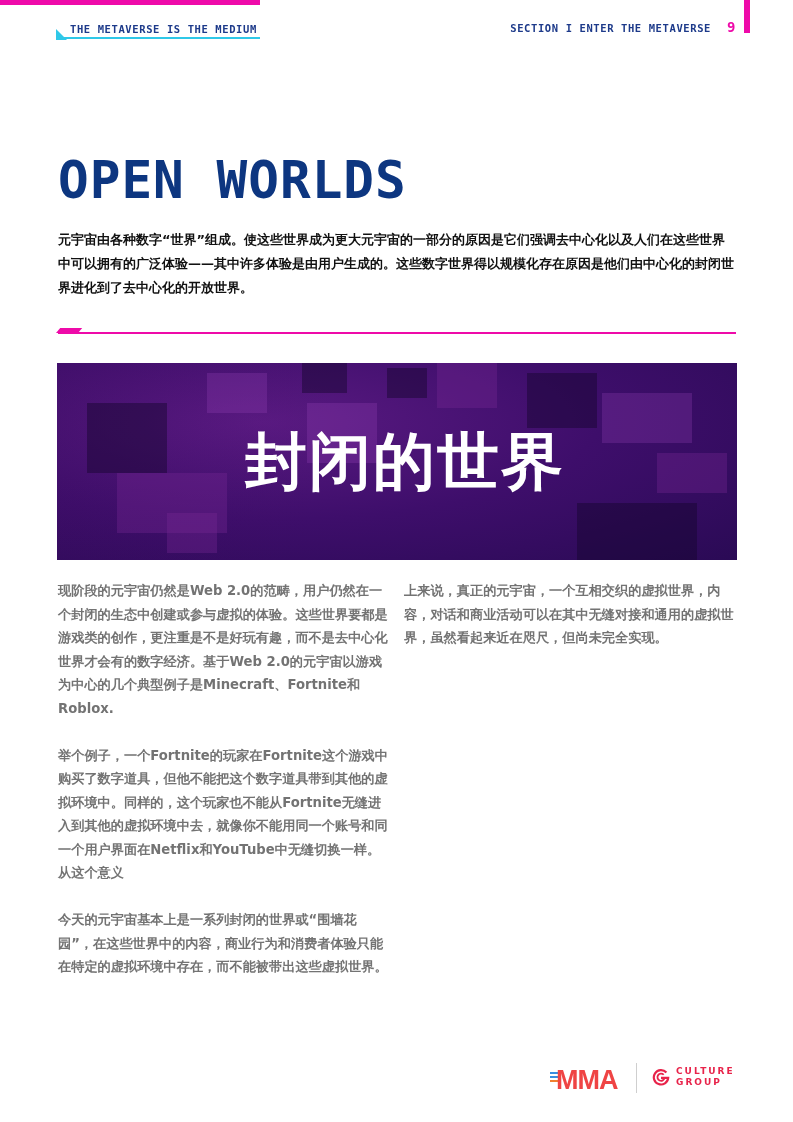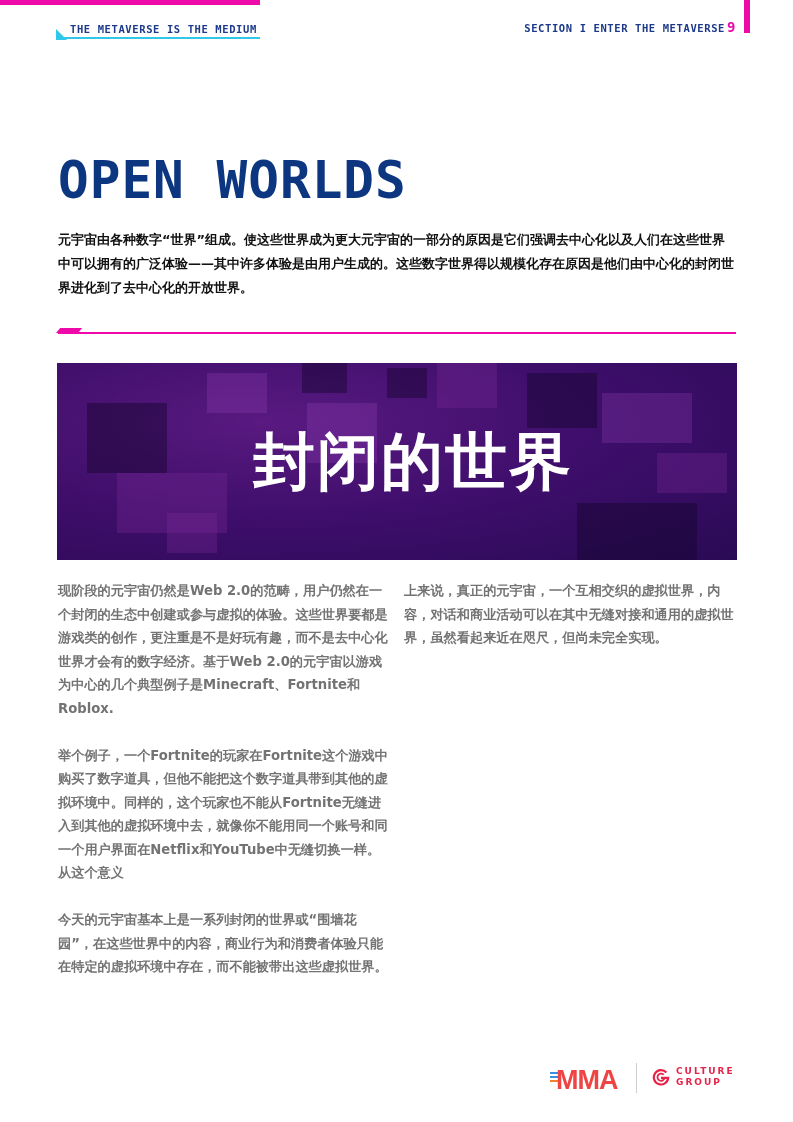--- a/index.html
+++ b/index.html
@@ -4,35 +4,35 @@
 <style>
   html, body { margin: 0; padding: 0; background: #ffffff; }
   body { width: 793px; height: 1122px; position: relative; overflow: hidden; font-family: "DejaVu Sans", sans-serif; }
   .top-bar { position: absolute; left: 0; top: 0; width: 260px; height: 5px; background: #ee0aa9; }
   .right-bar { position: absolute; left: 744px; top: 0; width: 6px; height: 33px; background: #ee0aa9; }
   .hdr-left { position: absolute; left: 56px; top: 21px; width: 204px; height: 18px; text-align: center; }
   .hdr-left .tri { position: absolute; left: 0; top: 8px; width: 0; height: 0; border-left: 11px solid #2fc8e8; border-top: 11px solid transparent; }
   .hdr-left .line { position: absolute; left: 0; bottom: 0; width: 204px; height: 2px; background: #2fc8e8; }
   .hdr-text { font-family: "DejaVu Sans Mono", monospace; font-weight: bold; font-size: 10.5px; letter-spacing: 0.6px; color: #1d3a8a; text-transform: uppercase; white-space: nowrap; }
   .hdr-left .hdr-text { position: absolute; left: 14px; top: 2px; }
-  .hdr-right { position: absolute; right: 68px; top: 22px; }
+  .hdr-right { position: absolute; right: 82px; top: 22px; }
   .page-num { position: absolute; left: 727px; top: 19px; font-family: "DejaVu Sans Mono", monospace; font-weight: bold; font-size: 14px; color: #ee0aa9; }
   .title { position: absolute; left: 58px; top: 98px; margin: 0; font-family: "DejaVu Sans Mono", monospace; font-weight: bold; font-size: 51px; line-height: 55px; letter-spacing: 1px; color: #0d3680; text-transform: uppercase; }
   .intro { position: absolute; left: 58px; top: 228px; width: 680px; font-size: 13px; line-height: 24px; color: #111; font-weight: bold; }
   .divider { position: absolute; left: 58px; top: 332px; width: 678px; height: 2px; background: #ee0aa9; }
   .divider-tab { position: absolute; left: 56px; top: 328px; width: 22px; height: 5px; background: #ee0aa9; transform: skewX(-40deg); transform-origin: bottom left; }
   .hero { position: absolute; left: 57px; top: 363px; width: 680px; height: 197px; overflow: hidden;
     background:
       linear-gradient(100deg, rgba(60,10,90,0.15) 0%, rgba(60,10,90,0) 40%),
       radial-gradient(ellipse at 30% 30%, #5a1a82 0%, #3e0e6b 50%, #2a0a55 100%);
   }
   .hero .blk { position: absolute; background: rgba(120,40,150,0.35); }
   .hero .blk.d { background: rgba(20,5,45,0.45); }
   .hero .blk.l { background: rgba(160,70,190,0.25); }
-  .hero-title { position: absolute; left: 16px; top: 0; width: 100%; height: 100%; display: flex; align-items: center; justify-content: center; color: #ffffff; font-weight: bold; font-size: 62px; letter-spacing: 2px; }
+  .hero-title { position: absolute; left: 8px; top: 0; width: 100%; height: 100%; display: flex; align-items: center; justify-content: center; color: #ffffff; font-weight: bold; font-size: 62px; letter-spacing: 2px; }
   .col { position: absolute; top: 579px; font-size: 13.2px; line-height: 23.5px; color: #737373; font-weight: bold; }
   .col p { margin: 0 0 23.5px 0; }
   .col-left { left: 58px; width: 330px; }
   .col-right { left: 404px; width: 334px; }
   .footer { position: absolute; left: 550px; top: 1063px; width: 200px; height: 30px; }
   .mma { position: absolute; left: 0; top: 2px; font-family: "Liberation Sans", sans-serif; font-weight: bold; font-size: 27px; color: #ef4444; letter-spacing: -1px; }
   .mma-lines { position: absolute; left: 0; top: 9px; width: 10px; }
   .mma-lines span { display: block; height: 2px; margin-bottom: 2px; }
   .fdiv { position: absolute; left: 86px; top: 0; width: 1px; height: 30px; background: #cfcfcf; }
   .cg-icon { position: absolute; left: 102px; top: 5px; width: 18px; height: 18px; }

